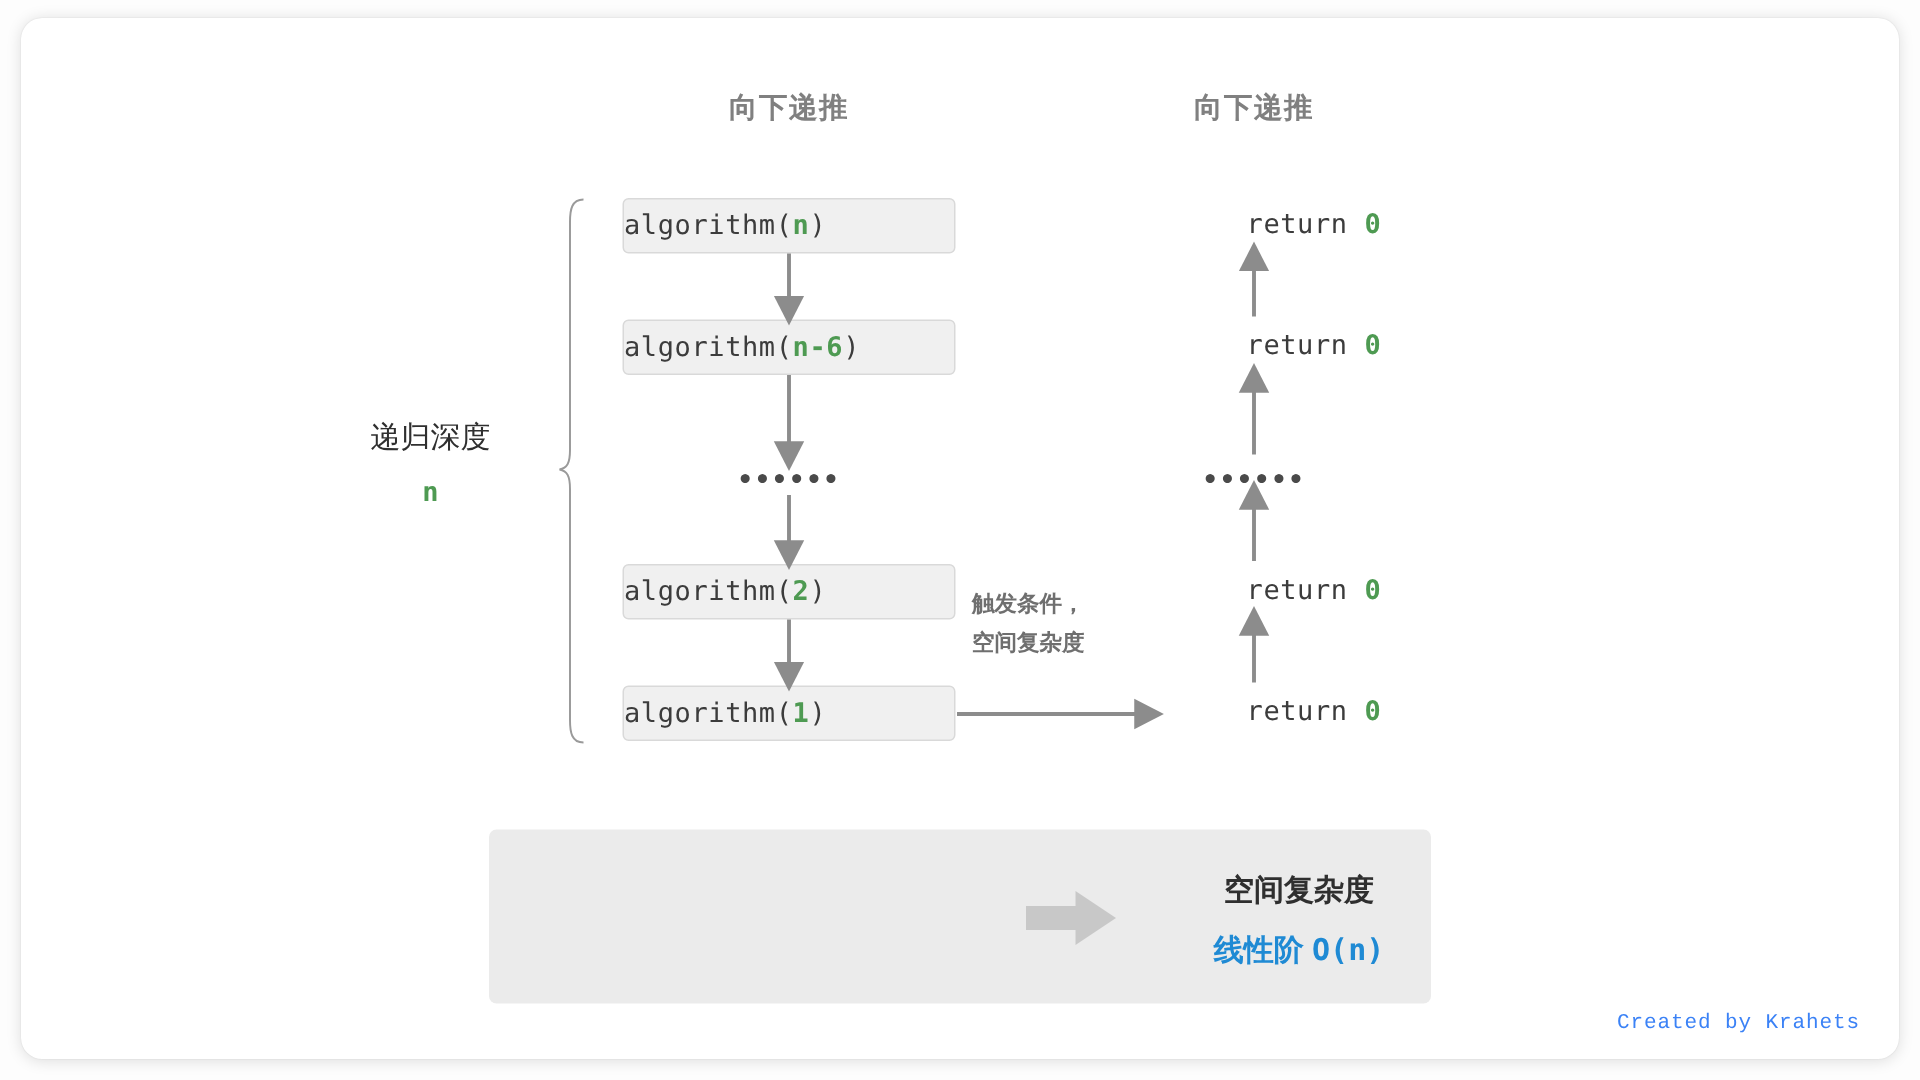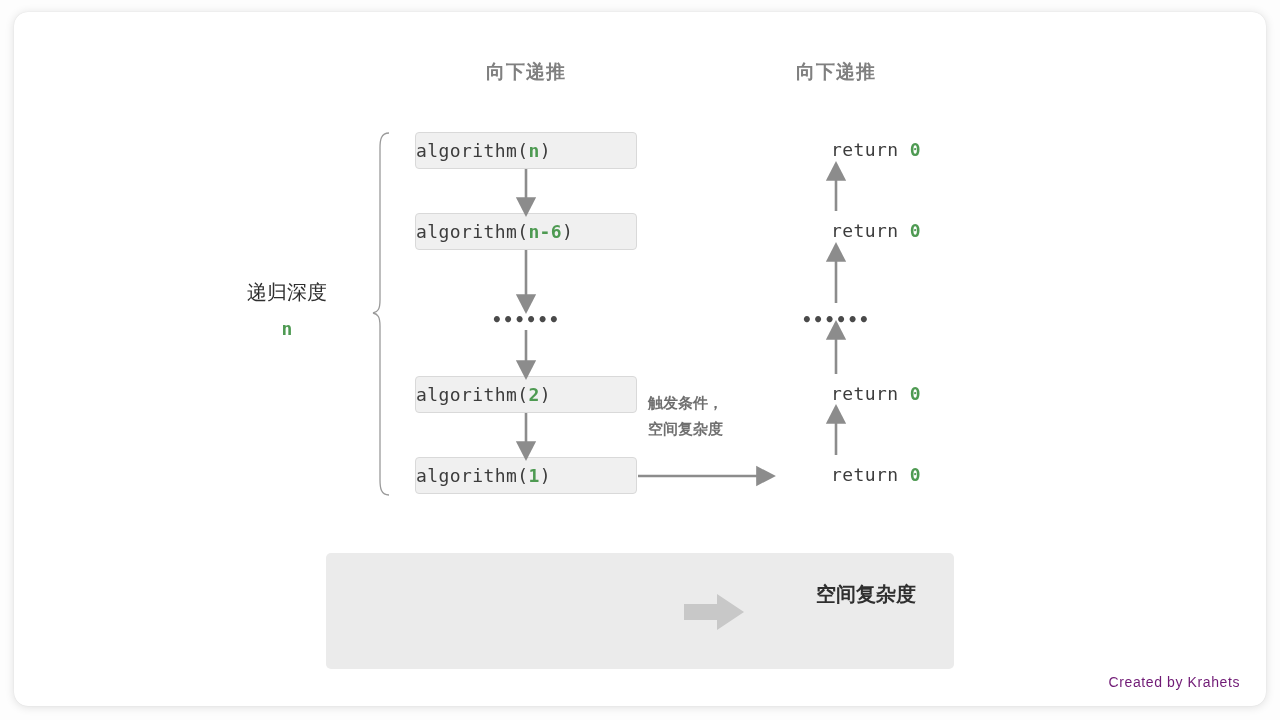--- a/index.html
+++ b/index.html
@@ -191,23 +191,23 @@
   }
   #sum-complexity .mono { font-family: "DejaVu Sans Mono", "Liberation Mono", monospace; font-size: 20px; font-weight: bold; }
 
   
   #credit {
     position: absolute;
     left: 900px;
     top: 674px;
     width: 340px;
     text-align: right;
-    font-family: Liberation Sans, sans-serif;
+    font-family: Liberation Mono, monospace;
     font-size: 14px;
-    color: #701a75;
+    color: #3b82f6;
     letter-spacing: 0.6px;
     white-space: nowrap;
   }
 </style>
 </head>
 <body>
 
 <div id="stage">
   <div class="card"></div>
 
@@ -296,17 +296,21 @@
   <div id="summary">
     <div id="sum-left">
     </div>
 
     <svg id="sum-arrow" viewBox="0 0 62 38">
       <path d="M0,11 L33,11 L33,1 L60,19 L33,37 L33,27 L0,27 Z" fill="#c8c8c8"></path>
     </svg>
 
     <div id="sum-right">
       <div id="sum-title">空间复杂度</div>
+      <div id="sum-complexity">
+        <span>线性阶</span>
+        <span class="mono">O(n)</span>
+      </div>
     </div>
   </div>
 
   <div id="credit">Created by Krahets</div>
 </div>
 
 </body></html>

